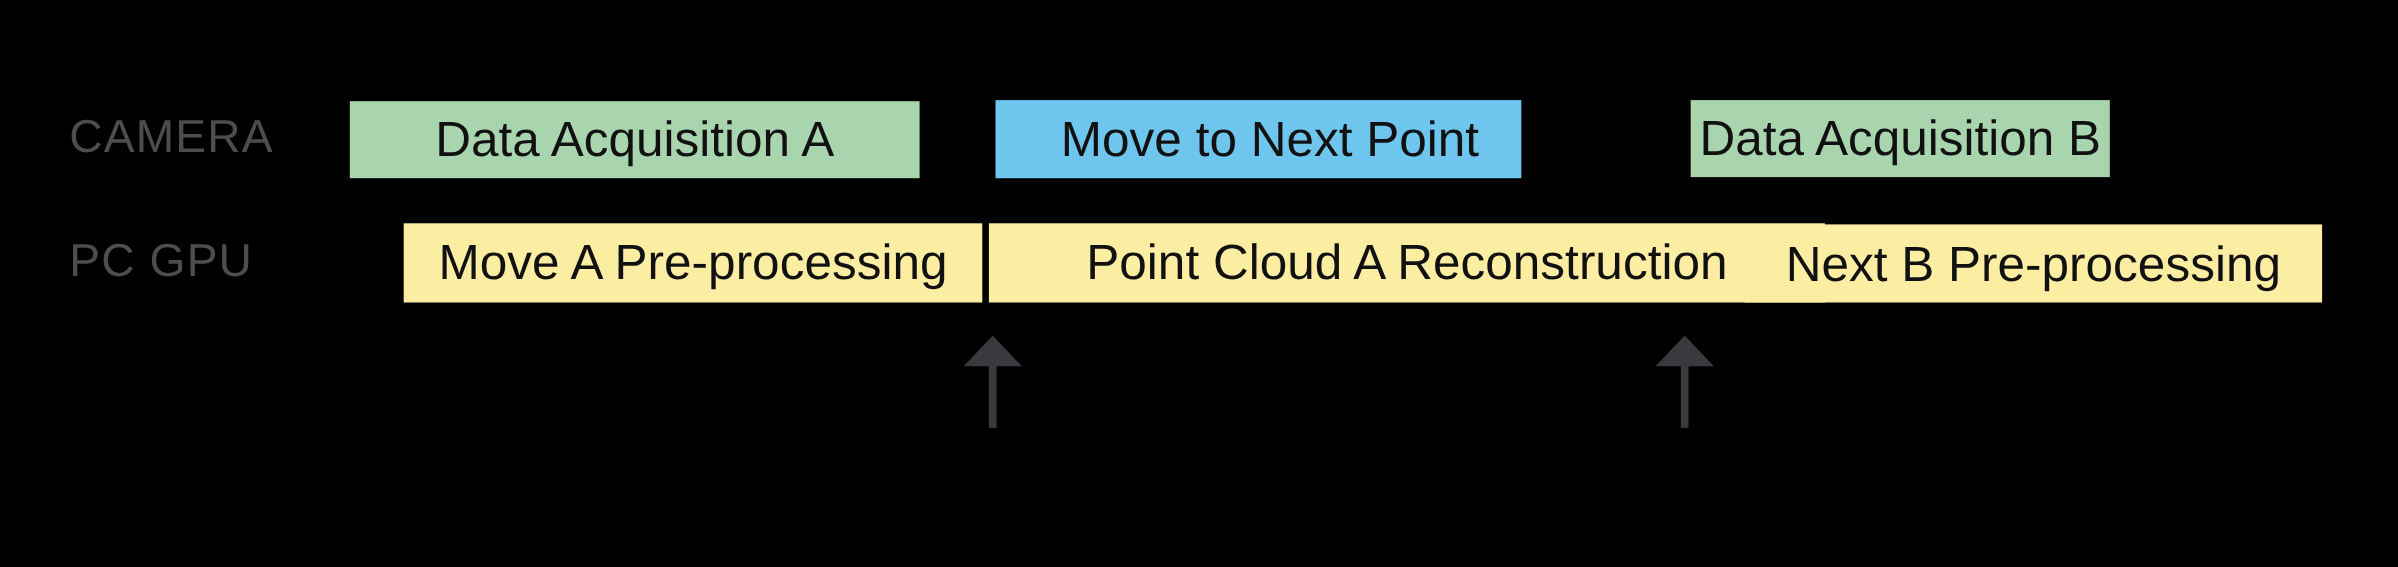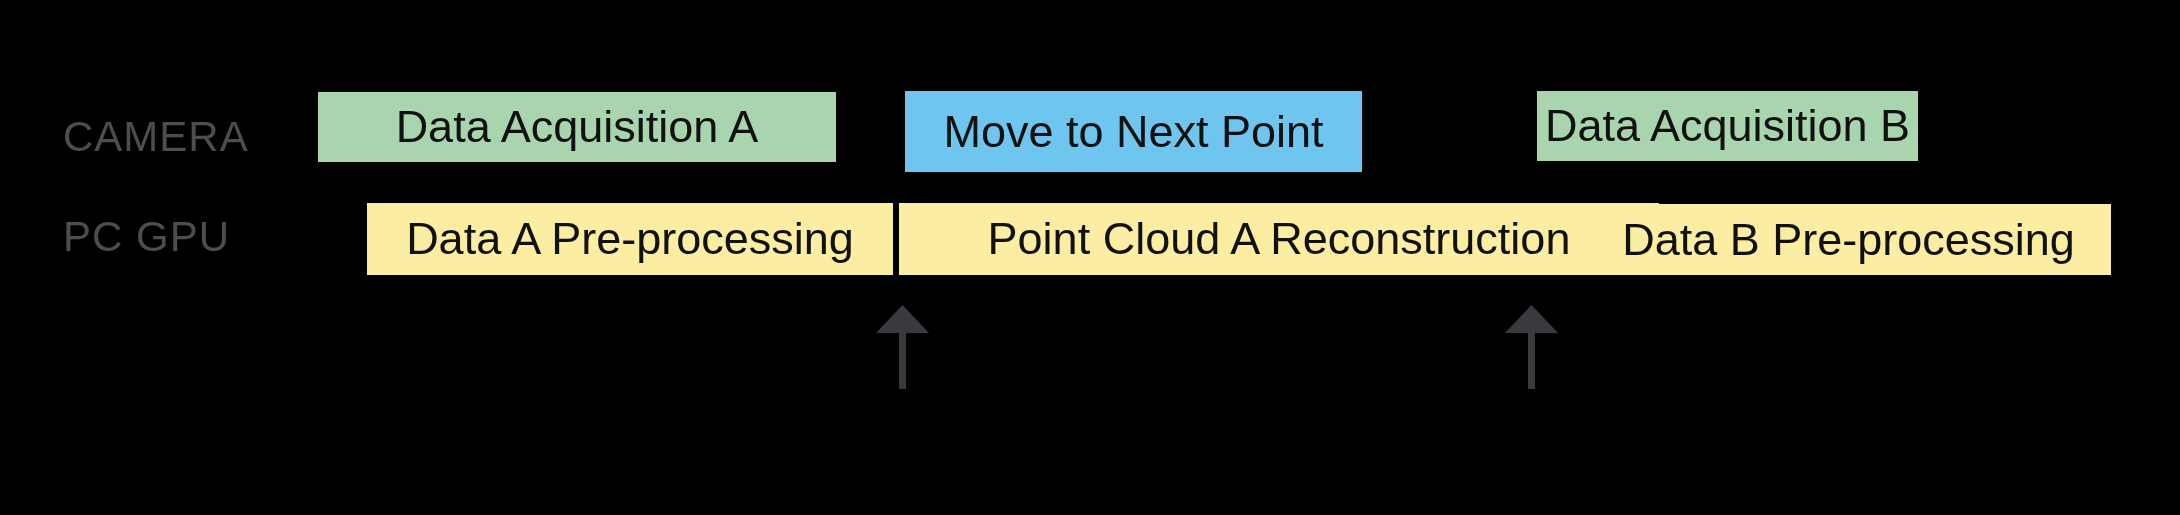--- a/index.html
+++ b/index.html
@@ -18,36 +18,36 @@
   .row-label {
     position: absolute;
     left: 63px;
     display: flex;
     align-items: center;
     color: #4d4d4d;
     font-size: 42px;
     letter-spacing: 1px;
     white-space: nowrap;
   }
-  .lbl-camera { top: 101px;  height: 71px; }
+  .lbl-camera { top: 88px;  height: 71px; }
   .lbl-gpu    { top: 201px; height: 72px; }
   .block {
     position: absolute;
     display: flex;
     align-items: center;
     justify-content: center;
     color: #111111;
     font-size: 45px;
     white-space: nowrap;
   }
   .green  { background: #a9d5ae; }
   .blue   { background: #6ec6ef; }
   .yellow { background: #fbeda1; }
   .blk-daa  { left: 318px;  top: 92px;  width: 518px; height: 70px; }
-  .blk-move { left: 905px;  top: 91px;  width: 457px; height: 81px; }
+  .blk-move { left: 905px;  top: 91px;  width: 457px; height: 71px; padding-left: 21px; }
   .blk-dab  { left: 1537px; top: 91px;  width: 381px; height: 70px; }
   .blk-iap  { left: 367px;  top: 203px; width: 526px; height: 72px; }
   .blk-pcr  { left: 899px;  top: 203px; width: 760px; height: 72px; }
   .blk-ibp  { left: 1586px; top: 204px; width: 525px; height: 71px; }
   .up-arrow {
     position: absolute;
     width: 53px;
     height: 84px;
   }
   .arrow-1 { left: 876px;  top: 305px; }
@@ -61,25 +61,25 @@
   <div class="row-label lbl-camera">CAMERA</div>
 
   <div class="row-label lbl-gpu">PC GPU</div>
 
   <div class="block green blk-daa">Data Acquisition A</div>
 
   <div class="block blue blk-move">Move to Next Point</div>
 
   <div class="block green blk-dab">Data Acquisition B</div>
 
-  <div class="block yellow blk-iap">Data A Pre-processing</div>
+  <div class="block yellow blk-iap">Move A Pre-processing</div>
 
   <div class="block yellow blk-pcr">Point Cloud A Reconstruction</div>
 
-  <div class="block yellow blk-ibp">Data B Pre-processing</div>
+  <div class="block yellow blk-ibp">Next B Pre-processing</div>
 
   <svg class="up-arrow arrow-1" viewBox="0 0 53 84">
     <polygon points="26.5,0 0,28 53,28" fill="#3a3a3e"></polygon>
     <rect x="23" y="26" width="7" height="58" fill="#3a3a3e"></rect>
   </svg>
 
   <svg class="up-arrow arrow-2" viewBox="0 0 53 84">
     <polygon points="26.5,0 0,28 53,28" fill="#3a3a3e"></polygon>
     <rect x="23" y="26" width="7" height="58" fill="#3a3a3e"></rect>
   </svg>

